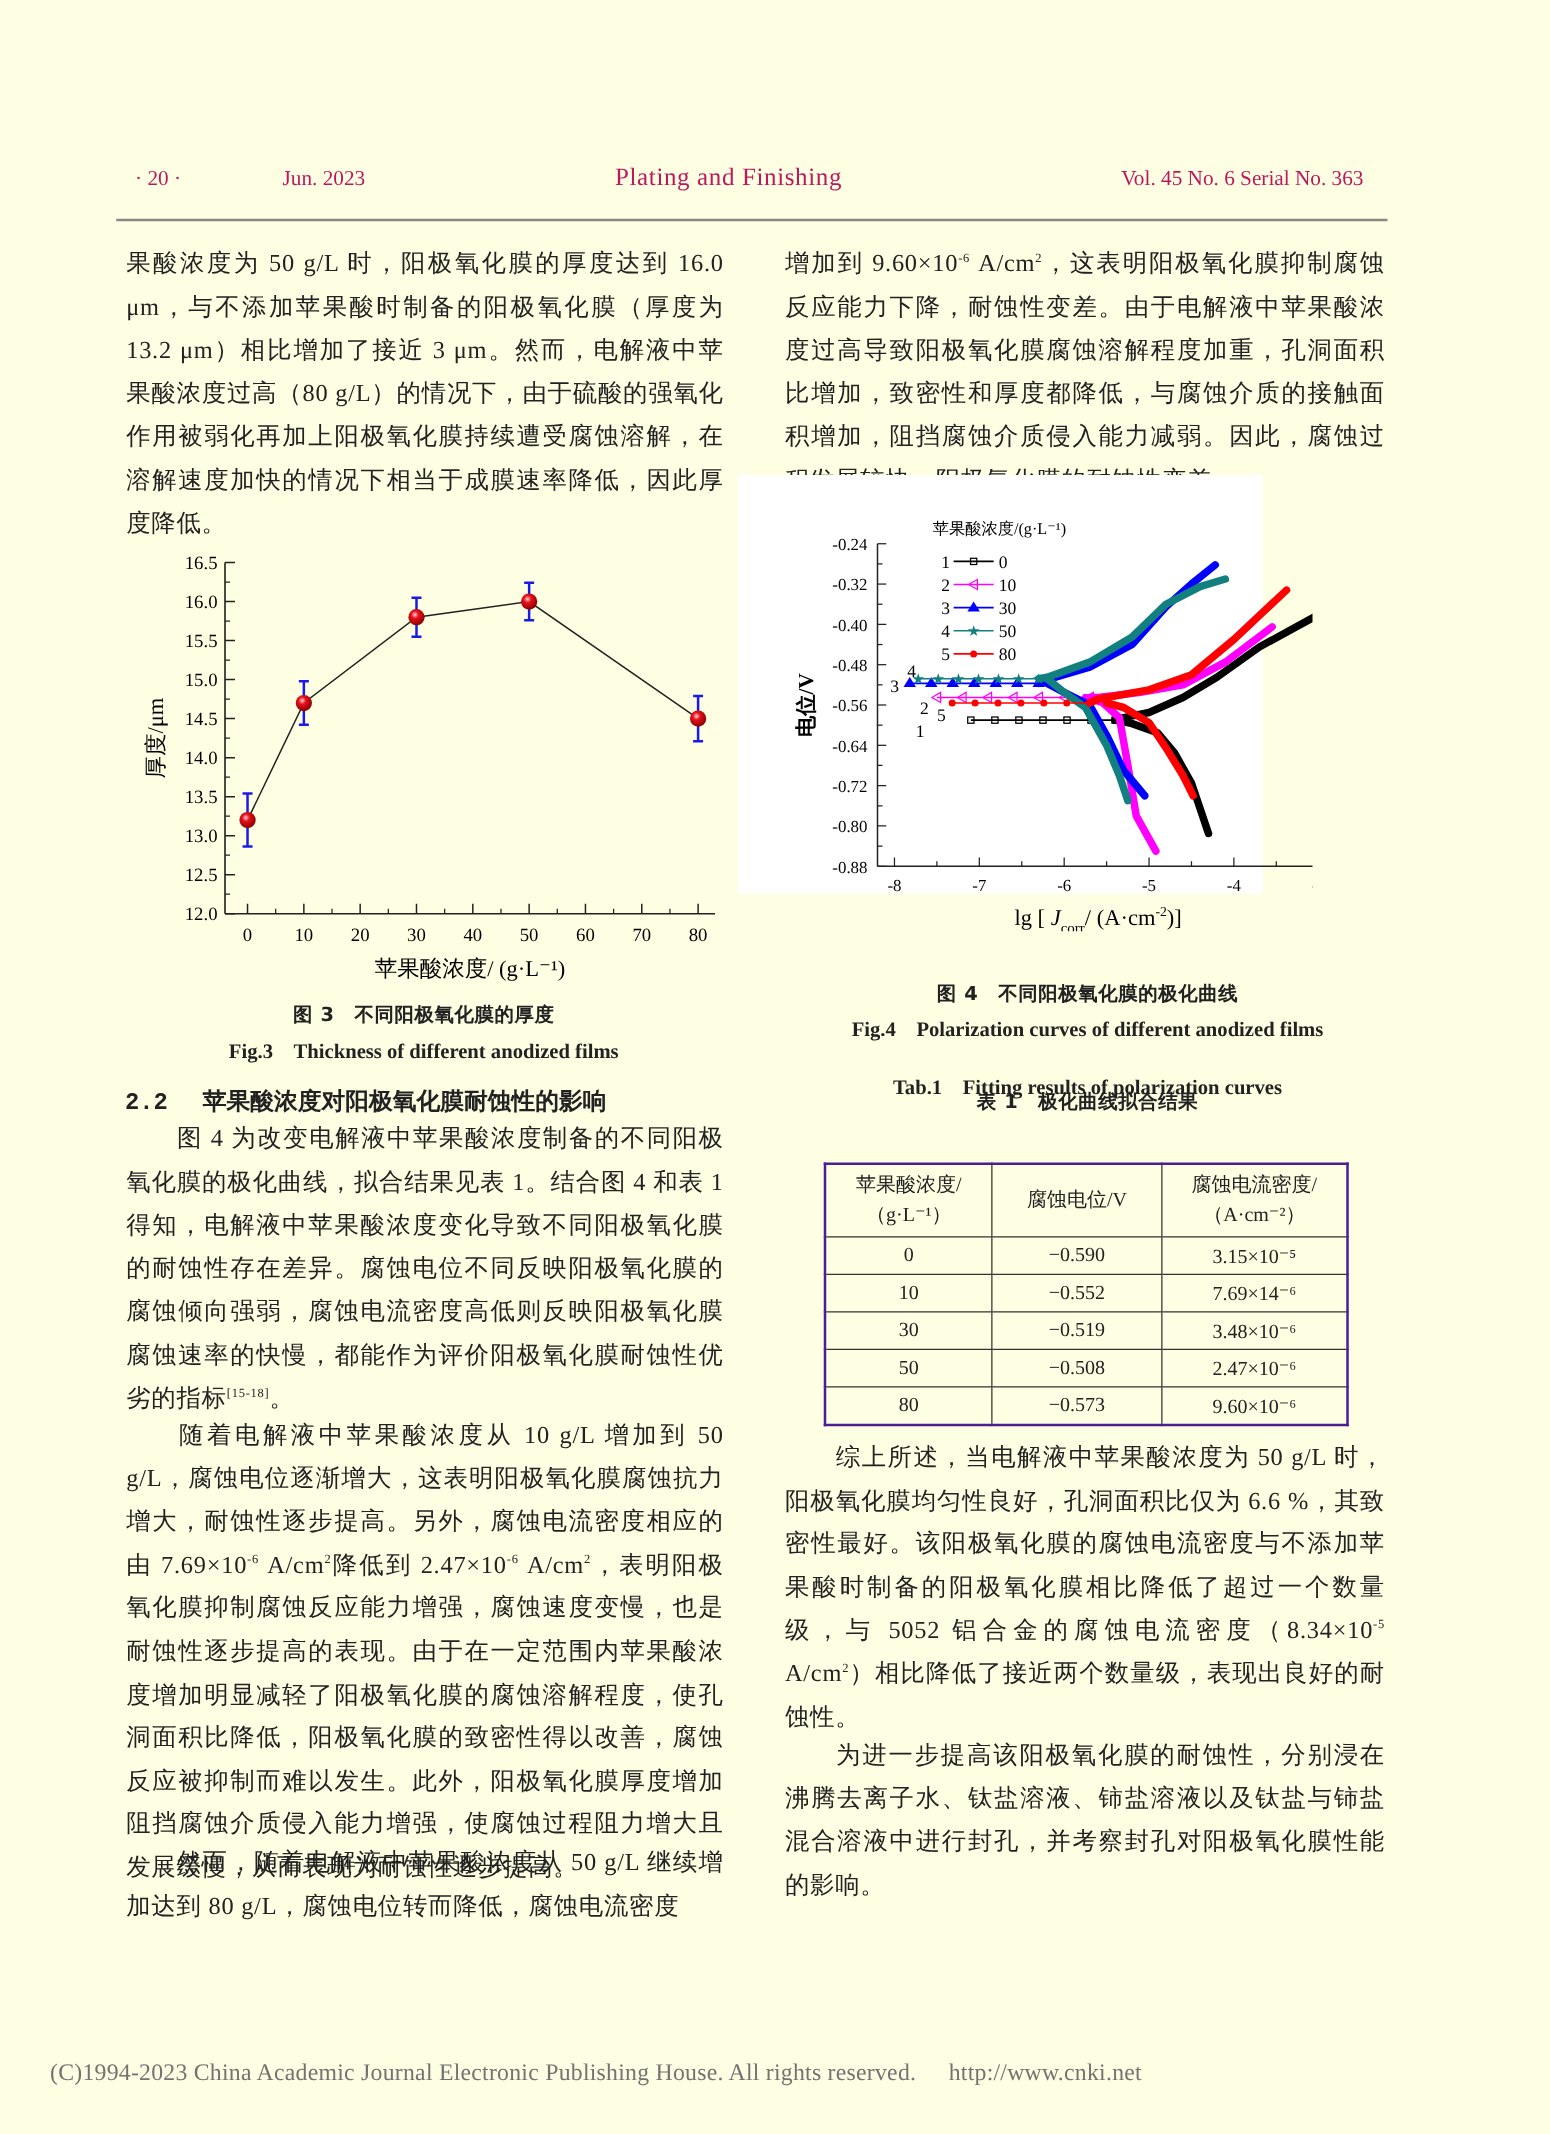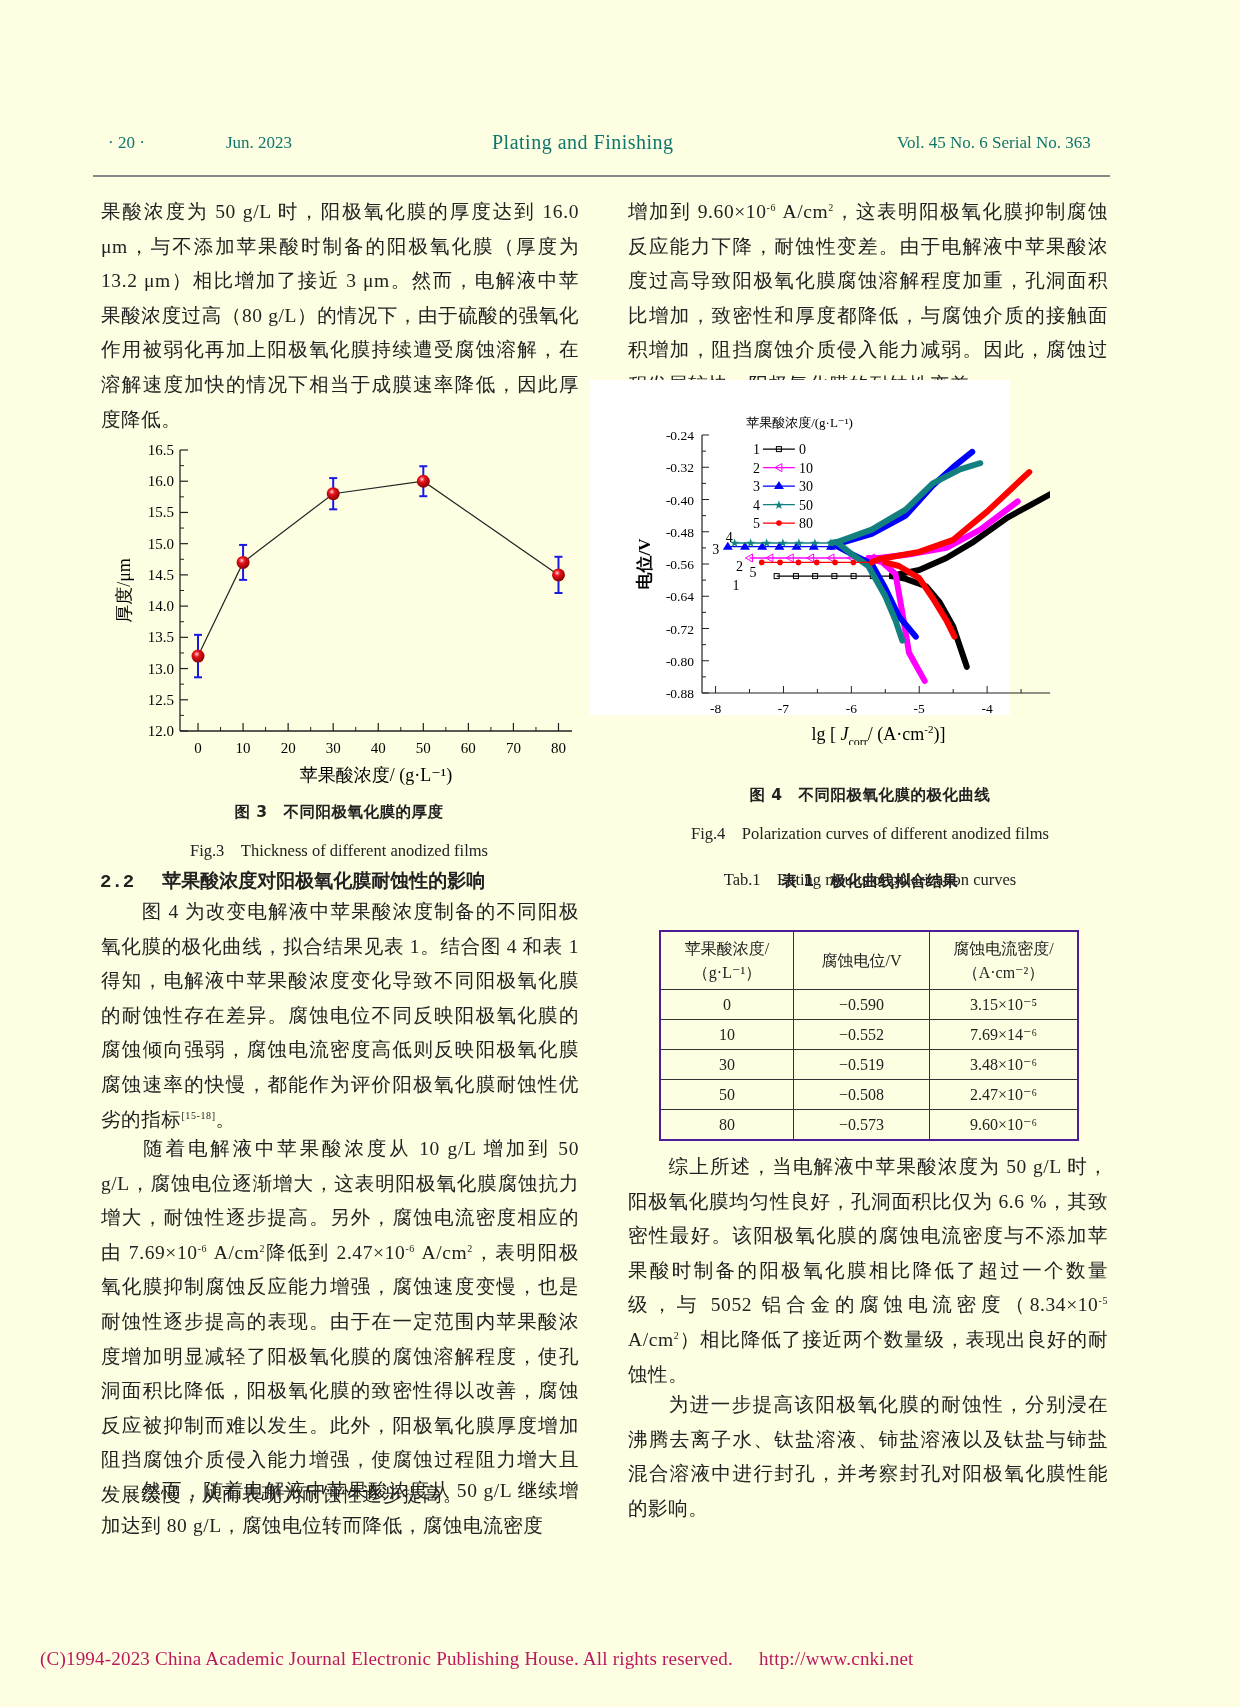--- a/index.html
+++ b/index.html
@@ -1,33 +1,33 @@
 <!DOCTYPE html>
 <html><head>
 <meta charset="utf-8">
 <style>
   html, body { margin:0; padding:0; }
   body { width:1240px; height:1707px; background:#fefee2; position:relative; overflow:hidden;
          font-family:"Liberation Serif","DejaVu Serif",serif; color:#222; }
   .abs { position:absolute; }
-  .hdr { top:133px; font-size:17px; color:#0f766e; }
+  .hdr { top:133px; font-size:17px; color:#be185d; }
   .rule { position:absolute; left:93px; top:175px; width:1017px; height:2px; background:#888; }
   .para { position:absolute; font-size:19.5px; line-height:34.6px; letter-spacing:0.6px; text-align:justify; margin:0; }
   .ind { display:inline-block; width:40px; }
   .cap-cn { position:absolute; font-size:15.5px; font-weight:bold; text-align:center; font-family:"DejaVu Sans","Liberation Sans",sans-serif; letter-spacing:0.5px;}
-  .cap-en { position:absolute; font-size:16.5px; font-weight:normal; text-align:center;margin-top:10px; }
+  .cap-en { position:absolute; font-size:16.5px; font-weight:bold; text-align:center; }
   .sec { position:absolute; left:100px; top:868px; font-size:19px; font-weight:bold; font-family:Liberation Mono, monospace;text-align:right; }
   sup { font-size:10px; vertical-align:super; line-height:0; }
   svg text { font-family:"Liberation Serif","DejaVu Serif",serif; }
   table.t1 { position:absolute; left:659px; top:930px; width:420px; border-collapse:collapse; font-size:16px; }
   table.t1 td, table.t1 th { border:1px solid #333; text-align:center; font-weight:normal; padding:0; }
   table.t1 { border:2px solid #4c1d95; }
   table.t1 tr.h td { height:57px; line-height:24px; }
   table.t1 tr.r td { height:29px; }
-  .footer { position:absolute; left:40px; top:1648px; font-size:19px; color:#be185d; letter-spacing:0.2px;}
+  .footer { position:absolute; left:40px; top:1648px; font-size:19px; color:#737373; letter-spacing:0.2px;}
 </style>
 </head>
 <body>
 
 <div class="abs hdr" style="left:108px;">· 20 ·</div>
 <div class="abs hdr" style="left:186px;margin-left:40px;">Jun. 2023</div>
 <div class="abs hdr" style="left:492px; font-size:20px; top:131px; letter-spacing:0.5px;">Plating and Finishing</div>
 <div class="abs hdr" style="left:897px;">Vol. 45 No. 6 Serial No. 363</div>
 <div class="rule"></div>
 

